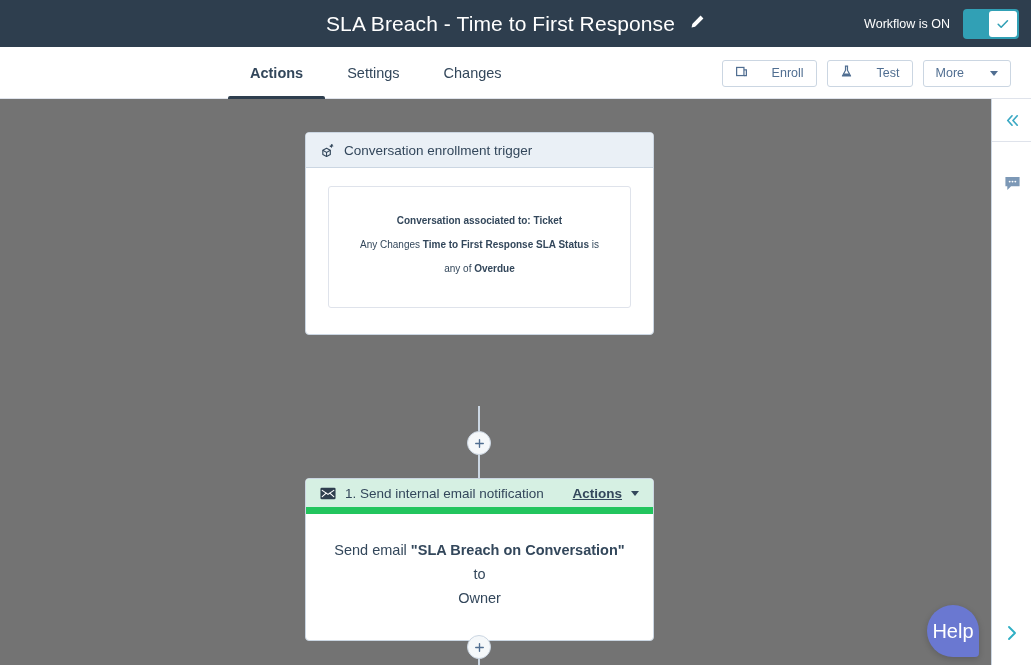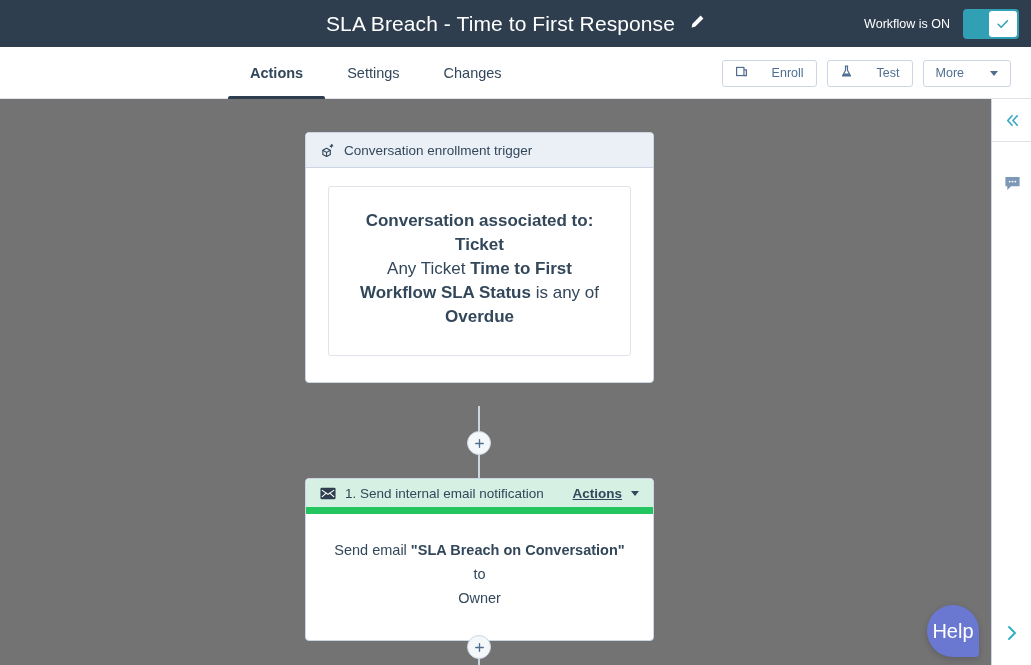--- a/index.html
+++ b/index.html
@@ -105,21 +105,21 @@
   .actions-link {
     margin-left: auto; display: flex; align-items: center; gap: 7px;
     font-size: 13.5px; font-weight: 700; color: #33475b;
     text-decoration: underline; cursor: pointer;
   }
 
   .card-body { padding: 18px 22px 26px; }
   .inner-box {
     border: 1px solid #dfe3eb; border-radius: 3px;
     padding: 22px 24px 26px; text-align: center;
-    font-size: 17px; line-height: 24px; color: #33475b;
+    font-size: 10px; line-height: 24px; color: #33475b;
   }
   .inner-box b { font-weight: 700; }
   .where { color: #99acc2; display: block; margin: 2px 0; }
   .action-body {
     padding: 24px 26px 30px; text-align: center;
     font-size: 14.5px; line-height: 24px; color: #33475b;
   }
   .action-body b { font-weight: 700; }
 
   .connector {
@@ -234,22 +234,22 @@
             <path d="M7 5.6l4 2.2v4.4l-4 2.2-4-2.2V7.8z" fill="none" stroke="#33475b" stroke-width="1.2" stroke-linejoin="round"></path>
             <path d="M3 7.8l4 2.2 4-2.2M7 10v4.4" fill="none" stroke="#33475b" stroke-width="1.1"></path>
             <path d="M12.2 1.6v3M10.7 3.1h3M13.1 2l-1.8 1.8" stroke="#33475b" stroke-width="1.1" stroke-linecap="round"></path>
           </svg>
         </span>
         <span class="hdr-label">Conversation enrollment trigger</span>
       </div>
       <div class="card-body">
         <div class="inner-box">
           <b>Conversation associated to: Ticket</b><br>
-          <span>Any Ticket</span>
-          <b>Time to First Workflow SLA Status</b><span> is</span>
+          <span>Any Changes</span>
+          <b>Time to First Response SLA Status</b><span> is</span>
           <span>any of </span><b>Overdue</b>
         </div>
       </div>
     </div>
 
     <div class="plus-btn" style="top:332px;">
       <svg width="11" height="11" viewBox="0 0 16 16">
         <path d="M8 2.5v11M2.5 8h11" stroke="#506e91" stroke-width="2" stroke-linecap="round"></path>
       </svg>
     </div>

